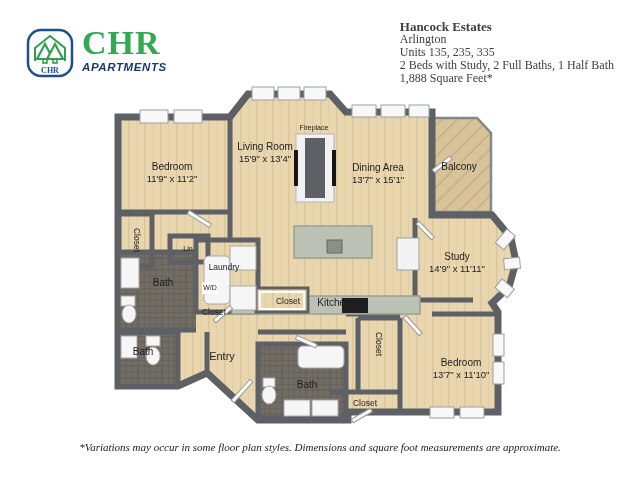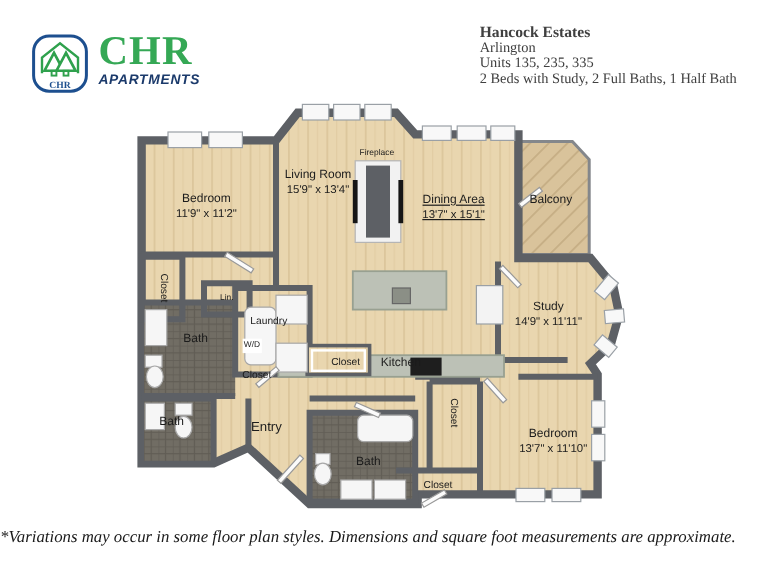--- a/index.html
+++ b/index.html
@@ -22,23 +22,23 @@
   #plan-svg{position:absolute;left:95px;top:80px;}
 
   .lbl{position:absolute;transform:translate(-50%,-50%);text-align:center;color:#1c1c1c;
        white-space:nowrap;font-size:10px;line-height:11.5px;}
   .lbl .dims{font-size:9.5px;}
   .lbl.small{font-size:8.5px;}
   .lbl.tiny{font-size:7px;}
   .lbl.vert{writing-mode:vertical-rl;transform:translate(-50%,-50%);}
 
   
-  #disclaimer{position:absolute;left:0;right:0;top:441px;text-align:left;
+  #disclaimer{position:absolute;left:0;right:0;top:441px;text-align:center;
               font-family:"Liberation Serif",serif;font-style:italic;
-              font-size:14px;color:#1a1a1a;}
+              font-size:11px;color:#1a1a1a;}
 </style>
 </head>
 <body>
 
 <div id="page">
 
   <div id="logo">
     <svg id="logo-badge" viewBox="0 0 48 50">
       <rect x="2" y="2" width="44" height="46" rx="13" fill="#ffffff" stroke="#1d4f8f" stroke-width="2.5"></rect>
       <path d="M9,33 L9,20 L24,8 L39,20 L39,33" fill="none" stroke="#2fa14d" stroke-width="2"></path>
@@ -52,20 +52,21 @@
       <div id="logo-chr">CHR</div>
       <div id="logo-sub">APARTMENTS</div>
     </div>
   </div>
 
   <div id="property">
     <div class="name">Hancock Estates</div>
     <div>Arlington</div>
     <div>Units 135, 235, 335</div>
     <div>2 Beds with Study, 2 Full Baths, 1 Half Bath</div>
+    <div>1,888 Square Feet*</div>
   </div>
 
   <svg id="plan-svg" width="460" height="360" viewBox="95 80 460 360">
     <defs>
       <pattern id="pw" width="16" height="16" patternUnits="userSpaceOnUse">
         <rect width="16" height="16" fill="#e9d6af"></rect>
         <rect x="0" width="1.5" height="16" fill="#dcc69c"></rect>
         <rect x="8" width="1" height="16" fill="#e2cda4"></rect>
       </pattern>
       <pattern id="pd" width="11" height="11" patternUnits="userSpaceOnUse" patternTransform="rotate(45)">
@@ -166,21 +167,21 @@
 
   <div class="lbl" style="left:172px;top:172px;">
     <div>Bedroom</div>
     <div class="dims">11'9" x 11'2"</div>
   </div>
   <div class="lbl" style="left:265px;top:152px;">
     <div>Living Room</div>
     <div class="dims">15'9" x 13'4"</div>
   </div>
   <div class="lbl tiny" style="left:314px;top:128px;">Fireplace</div>
-  <div class="lbl" style="left:378px;top:173px;text-decoration:underline;">
+  <div class="lbl" style="left:378px;top:173px;">
     <div>Dining Area</div>
     <div class="dims">13'7" x 15'1"</div>
   </div>
   <div class="lbl" style="left:459px;top:167px;">Balcony</div>
   <div class="lbl small vert" style="left:136px;top:240px;">Closet</div>
   <div class="lbl tiny" style="left:189px;top:249px;">Lin.</div>
   <div class="lbl" style="left:163px;top:283px;">Bath</div>
   <div class="lbl small" style="left:224px;top:268px;">Laundry</div>
   <div class="lbl tiny" style="left:210px;top:288px;background:#fff;padding:0 1px;">W/D</div>
   <div class="lbl small" style="left:214px;top:313px;">Closet</div>

